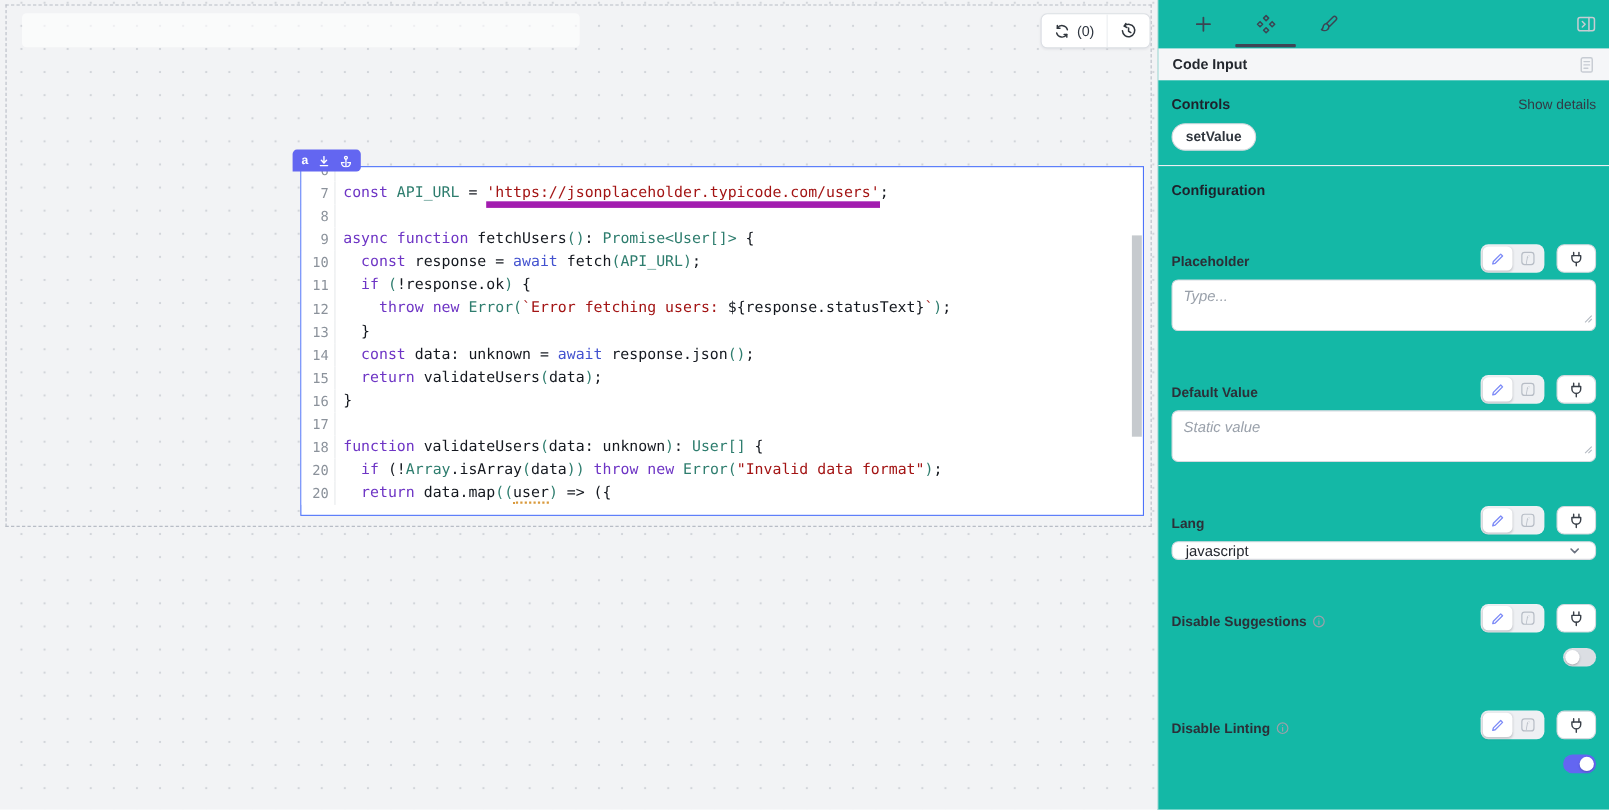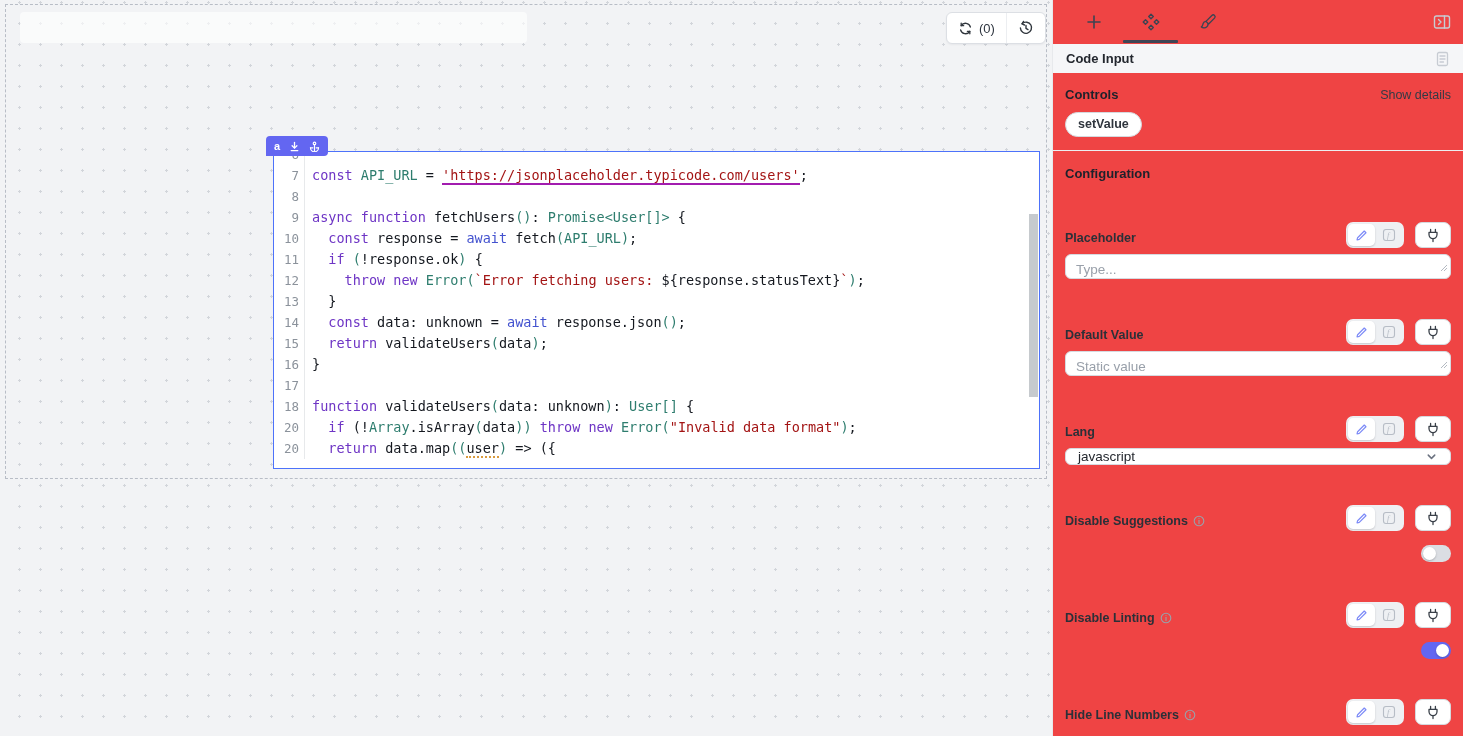--- a/index.html
+++ b/index.html
@@ -39,28 +39,28 @@
   .cm-line { display:flex; height:21px; align-items:stretch; }
   .cm-gutter { flex:none; width:31px; text-align:right; padding-right:5px;
     font-size:12.5px; line-height:21px; color:#8b929b; border-right:1px solid #e7e9eb;
     background:#fff; }
   .cm-code { flex:1; white-space:pre; font-size:13.5px; line-height:21px;
     padding-left:7px; color:#14181f; }
   .tk-kw  { color:#6e35c5; }
   .tk-kw2 { color:#4352cf; }
   .tk-typ { color:#2e7d6e; }
   .tk-str { color:#a31414; }
-  .tk-strU{ color:#a31414; border-bottom:2px solid #a21caf; }
+  .tk-strU{ color:#a31414; border-bottom:6px solid #a21caf; }
   .tk-lint{ border-bottom:2px dotted #d99a3d; }
   .scroll-thumb { position:absolute; right:1px; top:62px; width:9px; height:183px;
     background:#c6cace; }
 
   
   .inspector { position:absolute; left:1052px; top:0; width:411px; height:736px;
-    background:#ef4444; border-left:1px solid #e7e9ec; }
+    background:#14b8a6; border-left:1px solid #e7e9ec; }
   .tabs { height:44px; display:flex; align-items:center; padding:0 12px; }
   .tab { width:57px; height:44px; display:flex; align-items:center; justify-content:center;
     position:relative; cursor:pointer; color:#3c4452; }
   .tab.active::after { content:""; position:absolute; left:1px; right:1px; bottom:1px;
     height:3px; background:#3f4555; border-radius:1px; }
   .tab-collapse { margin-left:auto; cursor:pointer; display:flex; }
 
   .panel-header { height:29px; background:#f5f6f8; display:flex; align-items:center;
     padding:0 13px; }
   .panel-header .ph-title { font-size:13px; font-weight:700; color:#23272e; }
@@ -83,23 +83,23 @@
     display:flex; align-items:center; gap:5px;margin-top:32px; }
   .field-icons { display:flex; align-items:center; }
   .seg { display:flex; background:#eef0f3; border-radius:7px; padding:2px; }
   .seg-cell { width:27px; height:22px; display:flex; align-items:center;
     justify-content:center; border-radius:5px; cursor:pointer; }
   .seg-cell.active { background:#fff; box-shadow:0 1px 2px rgba(20,24,31,.18); }
   .plug-btn { width:36px; height:26px; margin-left:11px; border:1px solid #d5d9de;
     border-radius:7px; background:#fff; display:flex; align-items:center;
     justify-content:center; cursor:pointer; }
 
-  .textarea { position:relative; margin-top:6px; height:25px; border:1px solid #d6dae0;
+  .textarea { position:relative; margin-top:6px; height:47px; border:1px solid #d6dae0;
     border-radius:6px; background:#fff; padding:7px 10px; font-size:13.5px;
-    color:#99a0aa; cursor:text; }
+    color:#99a0aa; cursor:text;font-style:italic; }
   .resize-grip { position:absolute; right:3px; bottom:3px; }
   .select { margin-top:6px; height:17px; border:1px solid #d6dae0; border-radius:6px;
     background:#fff; padding:0 12px; font-size:13.5px; color:#23272e; display:flex;
     align-items:center; justify-content:space-between; cursor:pointer; }
 
   .toggle-row { display:flex; justify-content:flex-end; margin-top:14px; }
   .toggle { width:30px; height:17px; border-radius:9px; background:#dbdee3;
     position:relative; cursor:pointer; }
   .toggle .knob { position:absolute; top:2px; left:2px; width:13px; height:13px;
     border-radius:50%; background:#fff; box-shadow:0 1px 2px rgba(20,24,31,.25); }

